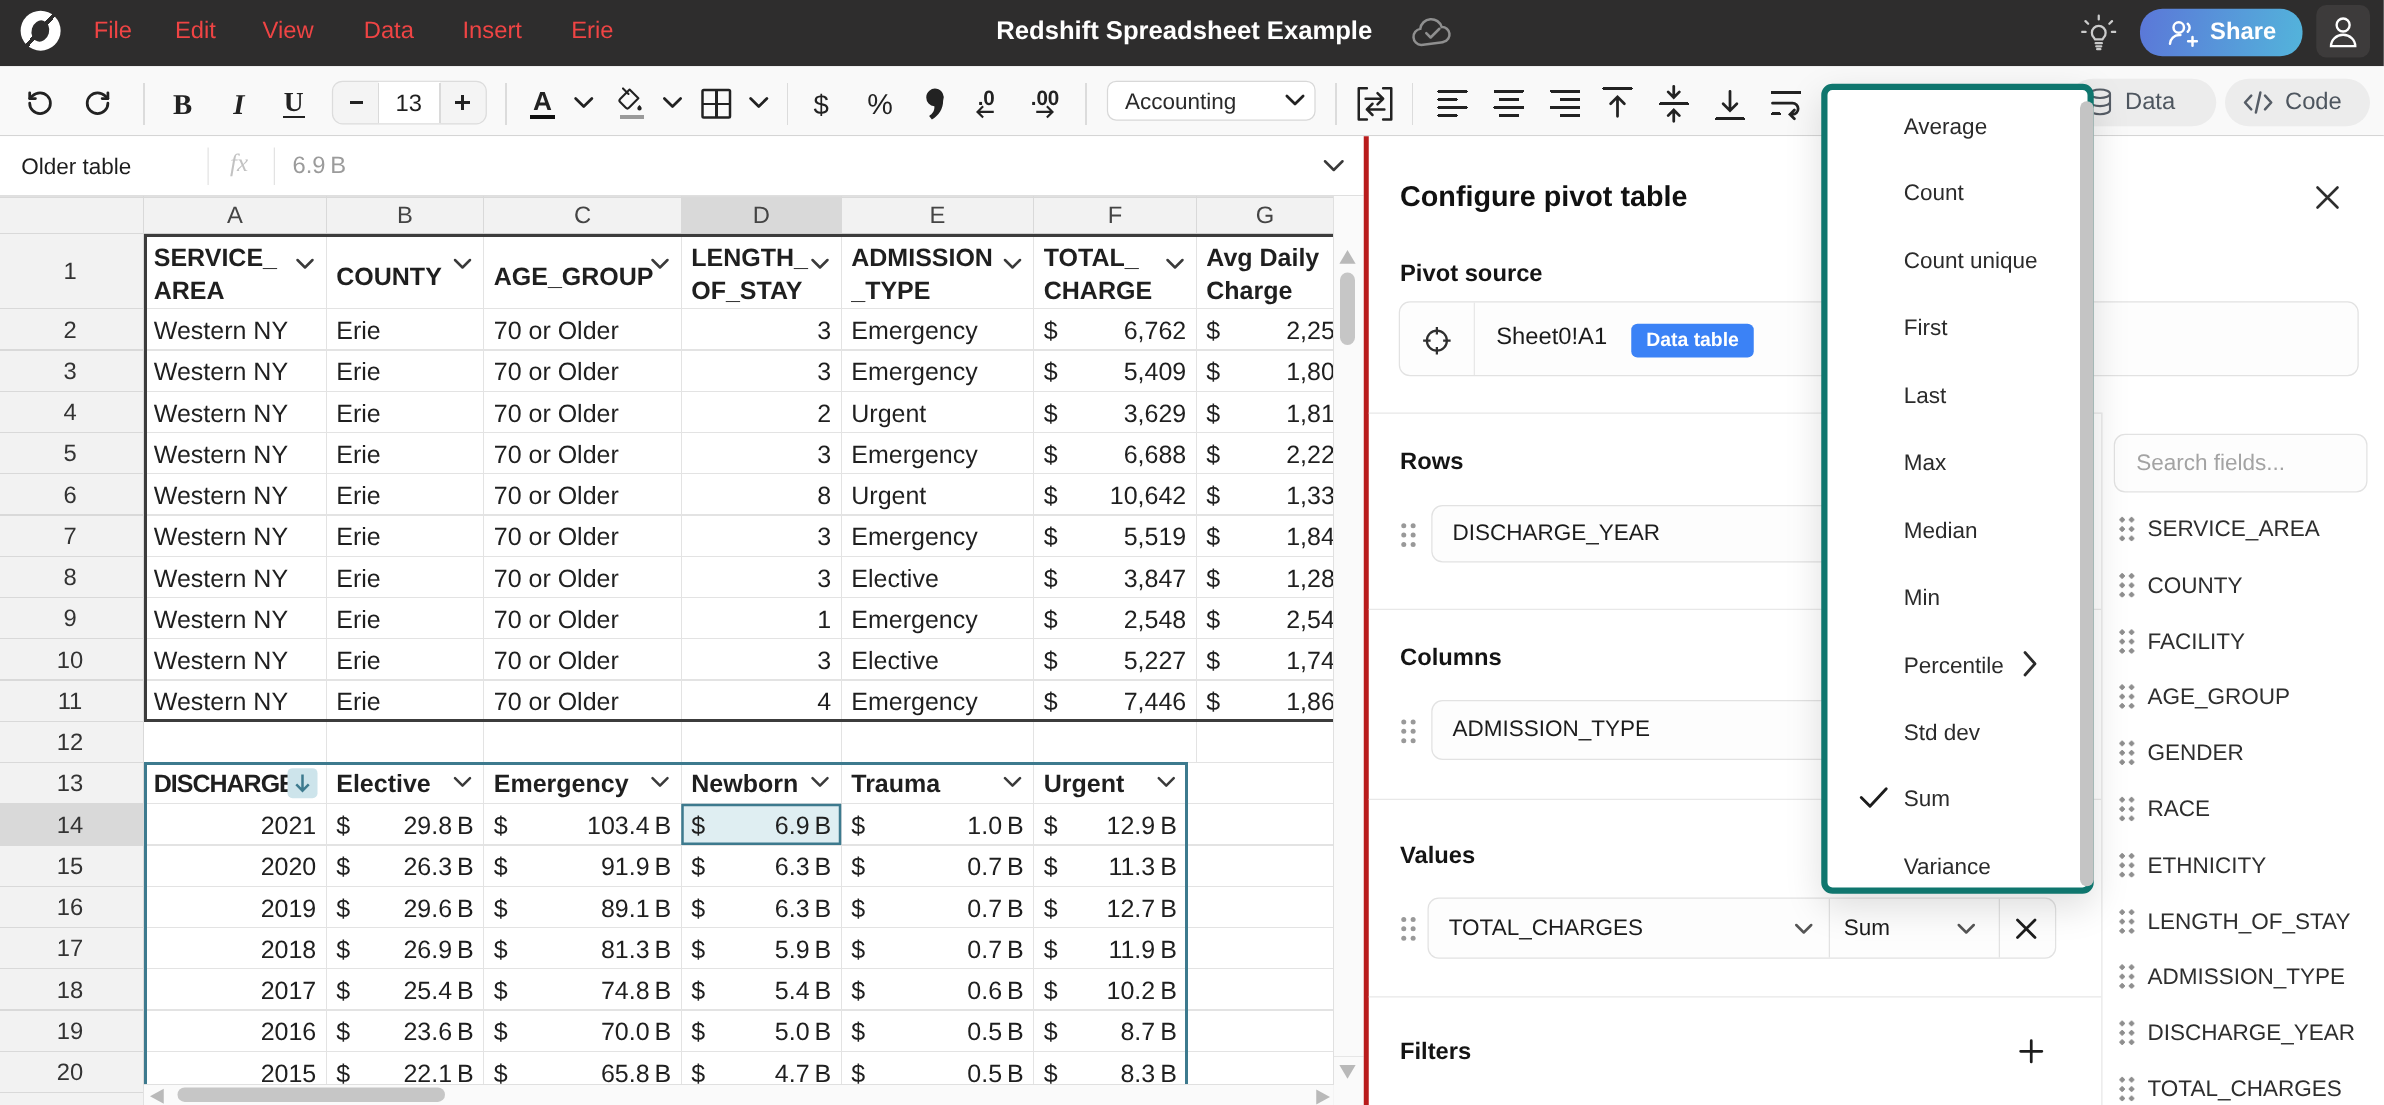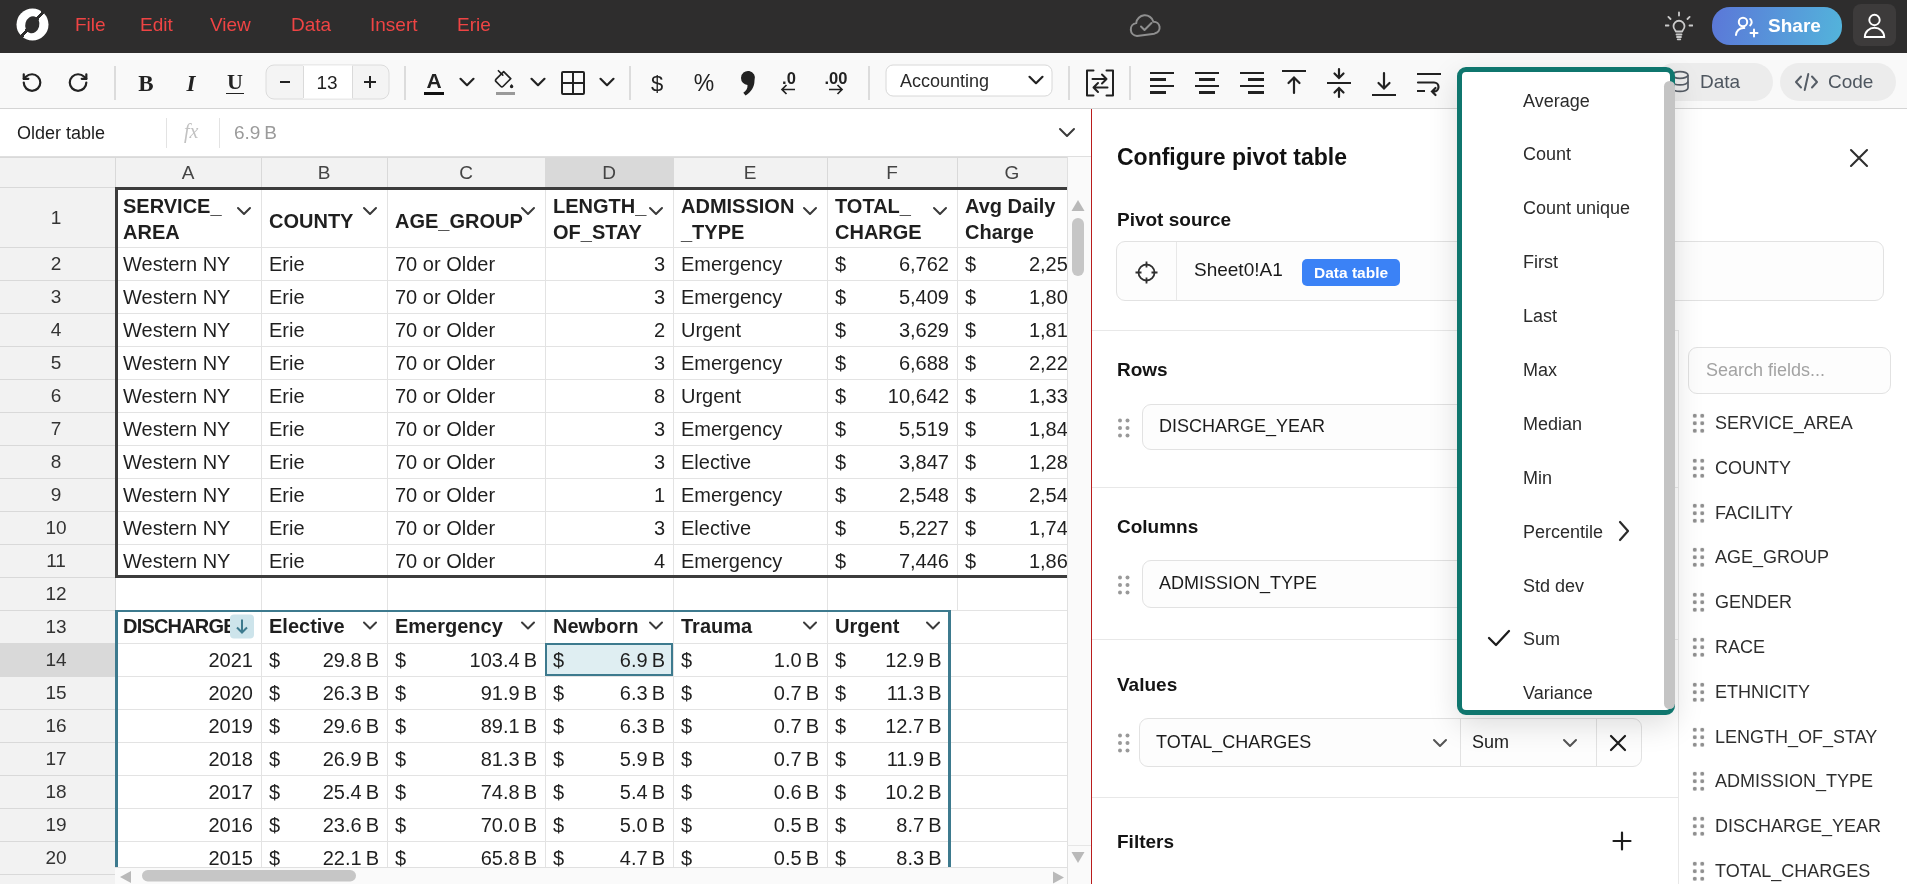--- a/index.html
+++ b/index.html
@@ -3,21 +3,21 @@
 <style>
 * { margin:0; padding:0; box-sizing:border-box; }
 html,body { width:1907px; height:884px; overflow:hidden; font-family:"Liberation Sans", sans-serif; background:#fff; }
 .abs { position:absolute; }
 #topbar { position:absolute; left:0; top:0; width:1907px; height:53px; background:#2e2d2d; }
 .menuitem { position:absolute; top:14px; color:#ef4444; font-size:19px; font-weight:400; }
 #title { position:absolute; top:13px; left:797px; color:#fff; font-size:20.5px; font-weight:700; }
 #toolbar { position:absolute; left:0; top:53px; width:1907px; height:56px; background:#f9f9f9; border-bottom:1px solid #d5d5d5; }
 #fbar { position:absolute; left:0; top:109px; width:1091px; height:48px; background:#fff; border-bottom:1px solid #dfdfdf; }
 #grid { position:absolute; left:0; top:157px; width:1091px; height:727px; }
-#panel { position:absolute; left:1091px; top:109px; width:816px; height:775px; background:#fff; border-left:1px solid #b91c1c; }
+#panel { position:absolute; left:1091px; top:109px; width:816px; height:775px; background:#fff; border-left:4px solid #b91c1c; }
 .plabel { position:absolute; left:25px; font-size:19px; font-weight:700; color:#141414; }
 .fieldbox { position:absolute; border:1px solid #e2e2e2; border-radius:9px; background:#fdfdfd; font-size:18px; color:#1c1c1c; }
 .dditem { position:absolute; left:61px; font-size:18px; color:#2b2b2b; height:26px; line-height:26px; }
 #dropdown { position:absolute; left:1457px; top:67px; width:218px; height:648px; background:#fff; border-radius:9px;
   border:5px solid #0f766e; box-shadow:0 10px 30px rgba(0,0,0,0.13); z-index:50; }
 .fielditem { position:absolute; left:17px; font-size:18px; color:#2e2e2e; height:22px; line-height:22px; display:flex; align-items:flex-start; gap:10px; }
 .dots6 { display:inline-block; width:14px; height:21px;
   background-image: radial-gradient(circle 2px, #8f8f8f 1.9px, transparent 2.1px);
   background-size: 7.5px 7.5px; background-position: 0 0; }
 .pill { position:absolute; top:63px; height:38px; border-radius:19px; background:#ececec; color:#4e565f;
@@ -30,20 +30,21 @@
     <circle cx="18.5" cy="17.5" r="16" fill="#fff"></circle>
     <ellipse cx="18.3" cy="17.8" rx="7" ry="8.6" transform="rotate(16 18.3 17.8)" fill="#2e2d2d"></ellipse>
     <line x1="30" y1="4" x2="7" y2="30" stroke="#2e2d2d" stroke-width="3.2"></line>
   </svg>
   <div class="menuitem" style="left:75px">File</div>
   <div class="menuitem" style="left:140px">Edit</div>
   <div class="menuitem" style="left:210px">View</div>
   <div class="menuitem" style="left:291px">Data</div>
   <div class="menuitem" style="left:370px">Insert</div>
   <div class="menuitem" style="left:457px">Erie</div>
+  <div id="title">Redshift Spreadsheet Example</div>
   <svg class="abs" style="left:1128px;top:14px" width="38" height="26" viewBox="0 0 38 26">
     <path d="M 9 22 a 6.5 6.5 0 0 1 -0.8 -12.9 a 8.8 8.8 0 0 1 17.2 -1.4 a 5.9 5.9 0 0 1 1.8 11.6 q -1 0.7 -2.6 0.7 z" fill="none" stroke="#8f8f8f" stroke-width="2"></path>
     <path d="M 13 12.5 l 3.5 3.5 l 7 -7" fill="none" stroke="#8f8f8f" stroke-width="2" stroke-linecap="round" stroke-linejoin="round"></path>
   </svg>
   <svg class="abs" style="left:1665px;top:11px" width="28" height="30" viewBox="0 0 28 30">
     <g fill="none" stroke="#cbcbcb" stroke-width="1.8" stroke-linecap="round">
       <path d="M 10 19 a 5.5 5.5 0 1 1 8 0 l -1 1.5 h -6 l -1 -1.5 z"></path>
       <path d="M 11.5 23.5 h 5 M 12 26 h 4 M 12.7 28.3 h 2.6"></path>
       <path d="M 14 4.5 v -3 M 5.5 8 l -2.1 -2.1 M 22.5 8 l 2.1 -2.1 M 3.5 14.5 h -3 M 24.5 14.5 h 3"></path>
     </g>

